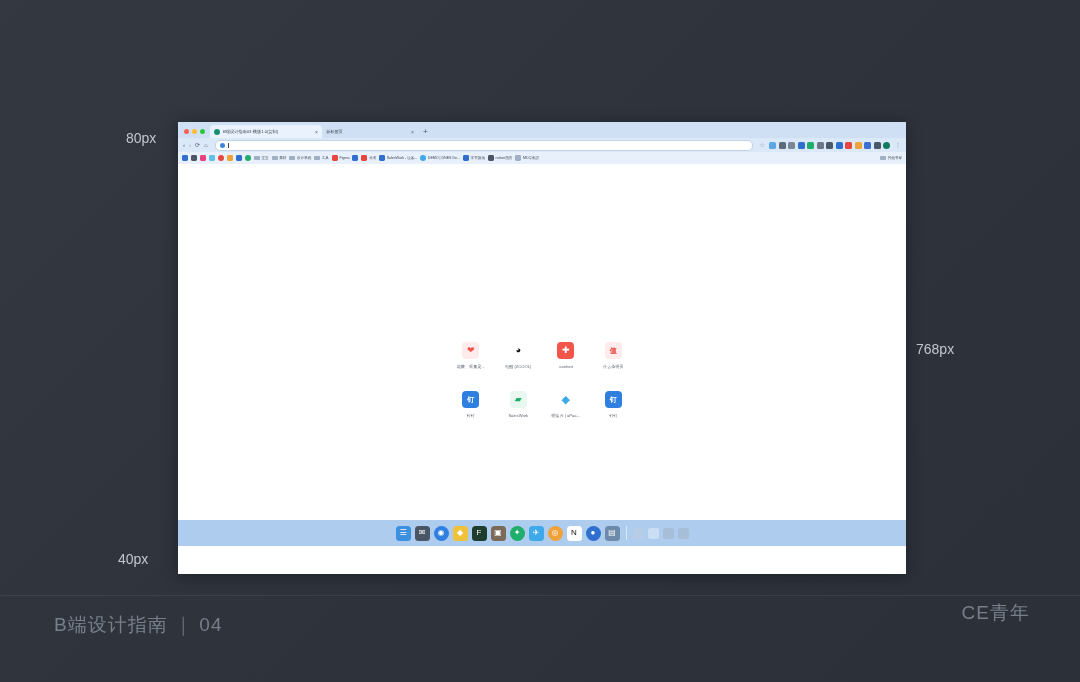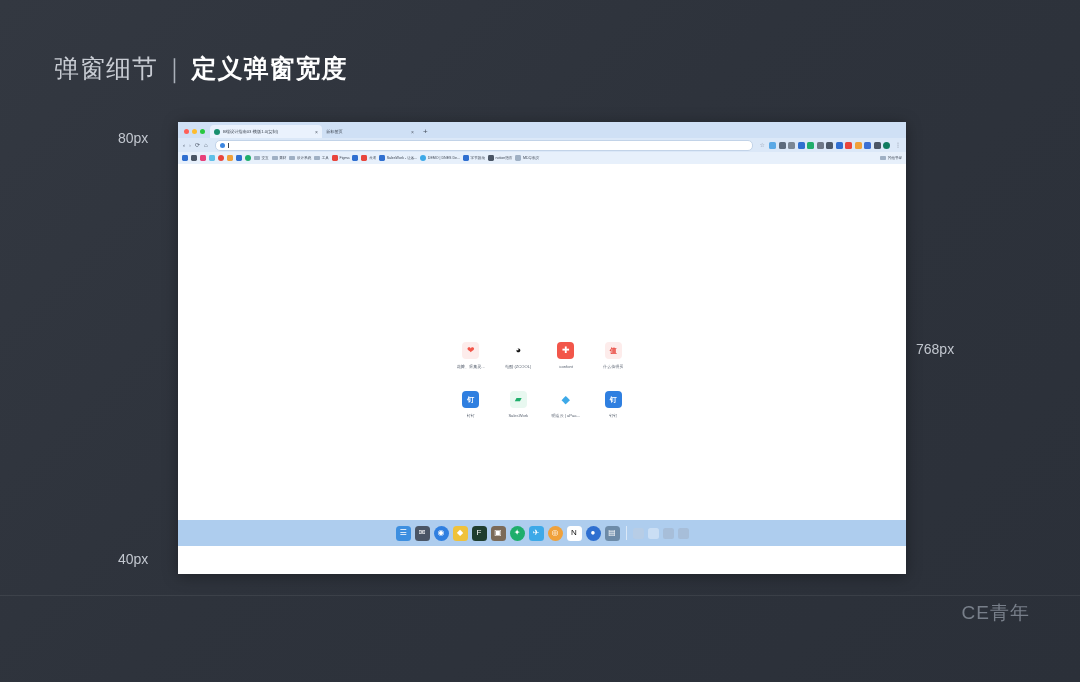--- a/index.html
+++ b/index.html
@@ -33,21 +33,21 @@
   .footer-left .f-sep{margin:0 6px;color:#6a717c;}
   .footer-right{
     position:absolute;right:50px;bottom:56px;
     font-size:19px;color:#787f8a;letter-spacing:1px;white-space:nowrap;
   }
 
   
   .measure{
     position:absolute;color:#c2c7cf;font-size:14px;white-space:nowrap;
   }
-  .m-80{left:118px;top:130px;}
+  .m-80{left:126px;top:130px;}
   .m-40{left:118px;top:551px;}
   .m-768{left:916px;top:341px;}
 
   
   .browser{
     position:absolute;left:178px;top:122px;width:728px;height:452px;
     background:#ffffff;overflow:hidden;
     box-shadow:0 2px 14px rgba(0,0,0,0.35);
   }
   
@@ -144,23 +144,20 @@
   .dock-sep{
     width:1px;height:14px;background:rgba(255,255,255,0.55);margin:0 2px;flex:0 0 auto;
   }
   .dock-small{width:11px;height:11px;border-radius:2.5px;flex:0 0 auto;opacity:.85;}
 </style>
 </head>
 <body>
 
 <div class="slide">
 
-  <div class="slide-title">
-    <span>弹窗细节</span><span class="t-sep">｜</span><span class="t-strong">定义弹窗宽度</span>
-  </div>
 
   <div class="measure m-80">80px</div>
   <div class="measure m-40">40px</div>
   <div class="measure m-768">768px</div>
 
   <div class="browser">
 
     <div class="tabstrip">
       <div class="traffic">
         <span class="dot r"></span>
@@ -360,16 +357,19 @@
         <span class="dock-small" style="background:#cfe0f5"></span>
         <span class="dock-small" style="background:#9fb0c4;opacity:.5"></span>
         <span class="dock-small" style="background:#9fb0c4;opacity:.5"></span>
       </div>
 
     </div>
   </div>
 
   <div class="footer-rule"></div>
 
+  <div class="footer-left">
+    <span>B端设计指南</span><span class="f-sep">｜</span><span>04</span>
+  </div>
 
   <div class="footer-right">CE青年</div>
 
 </div>
 
 </body></html>

